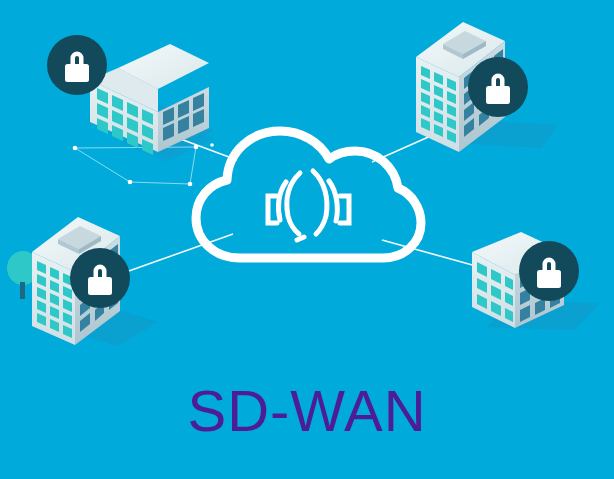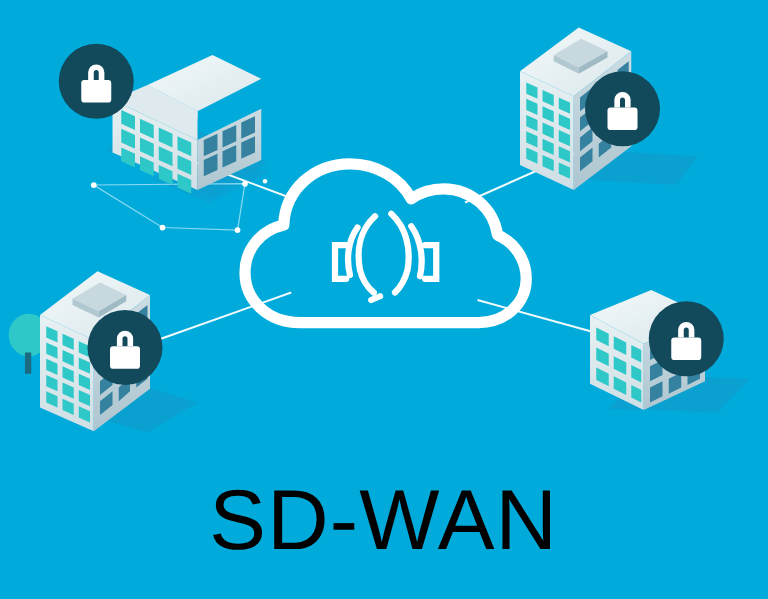--- a/index.html
+++ b/index.html
@@ -25,23 +25,23 @@
   #title-layer {
     position: absolute;
     left: 0;
     right: 0;
     top: 382px;
     text-align: center;
     pointer-events: none;
   }
   #sdwan-title {
     display: inline-block;
-    color: #000000;
+    color: #4c1d95;
     font-family: "Liberation Sans", sans-serif;
-    font-size: 68px;
+    font-size: 58px;
     font-weight: 300;
     letter-spacing: 1px;
     line-height: 1;
     margin: 0;
     white-space: nowrap;
   }
 </style>
 </head>
 <body>
 

